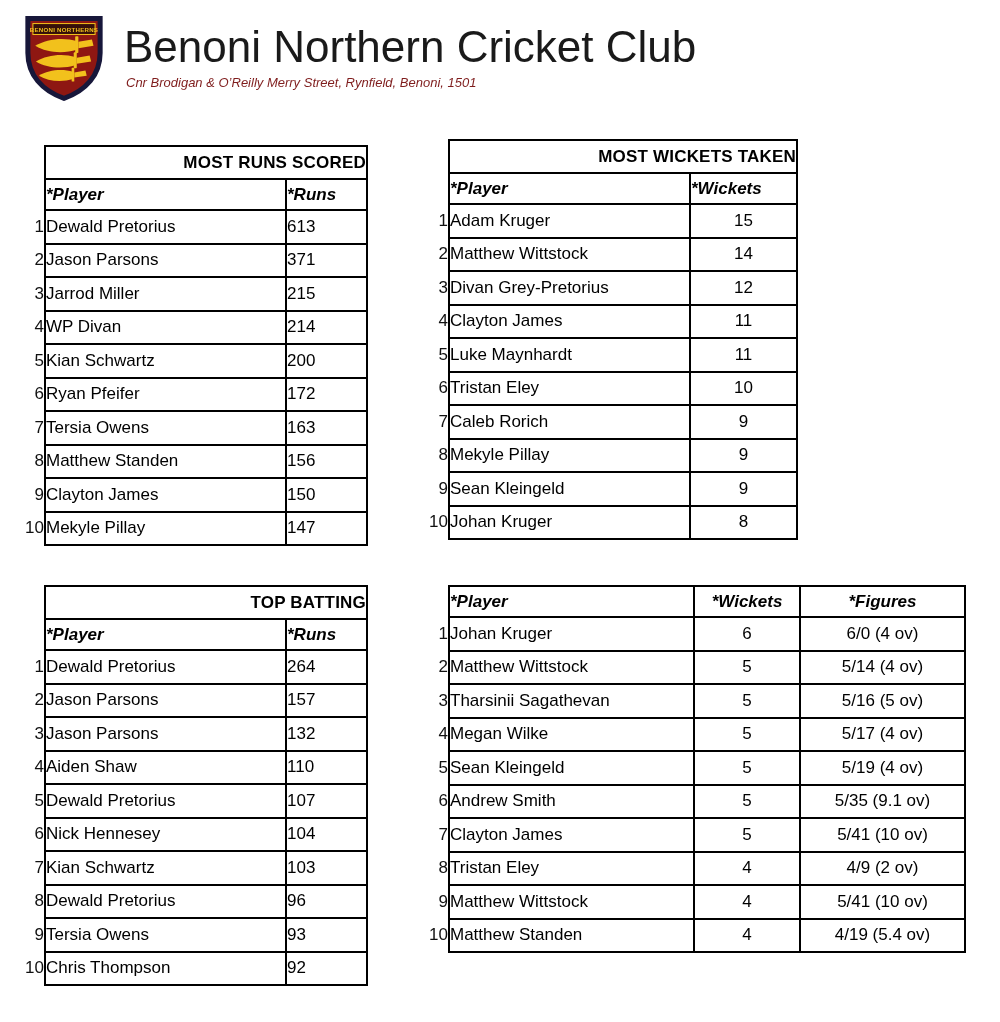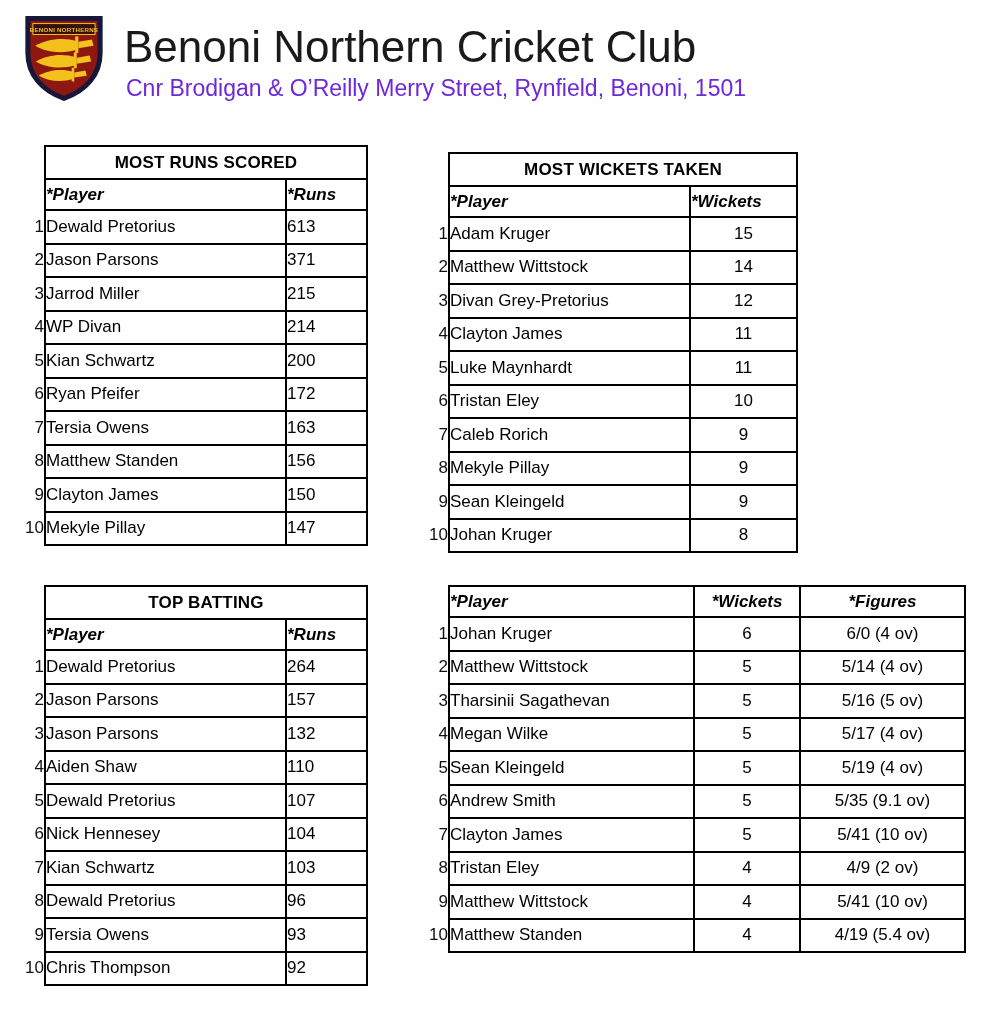--- a/index.html
+++ b/index.html
@@ -30,32 +30,33 @@
     top: 22px;
     font-size: 44px;
     letter-spacing: 0px;
     color: #1a1a1a;
     white-space: nowrap;
   }
   .club-address {
     position: absolute;
     left: 126px;
     top: 75px;
-    font-size: 23px;
-    color: #6d28d9;
+    font-size: 13px;
+    color: #7f1d1d;
     white-space: nowrap;
+    font-style: italic;
   }
   
   table.stat-table {
     position: absolute;
     border-collapse: collapse;
     table-layout: fixed;
   }
   #table-0 { left: 11px;  top: 145px; }
-  #table-1 { left: 415px; top: 152px; }
+  #table-1 { left: 415px; top: 139px; }
   #table-2 { left: 11px;  top: 585px; }
   #table-3 { left: 415px; top: 585px; }
 
   .stat-table td, .stat-table th {
     font-size: 17px;
     padding: 0;
     vertical-align: middle;
     overflow: hidden;
     white-space: nowrap;
   }
@@ -64,21 +65,21 @@
     text-align: right;
     padding-right: 6px;
     font-size: 17px;
     color: #111;
     background: transparent;
   }
   .bordered { border: 2px solid #000; }
   .title-cell {
     font-size: 20.5px;
     font-weight: bold;
-    text-align: center;
+    text-align: right;
     height: 31px;
     letter-spacing: 0.2px;
     margin-top: 40px;
   }
   .header-cell {
     font-size: 17.5px;
     font-weight: bold;
     height: 29px;
     padding-left: 6px;
     text-align: left;

